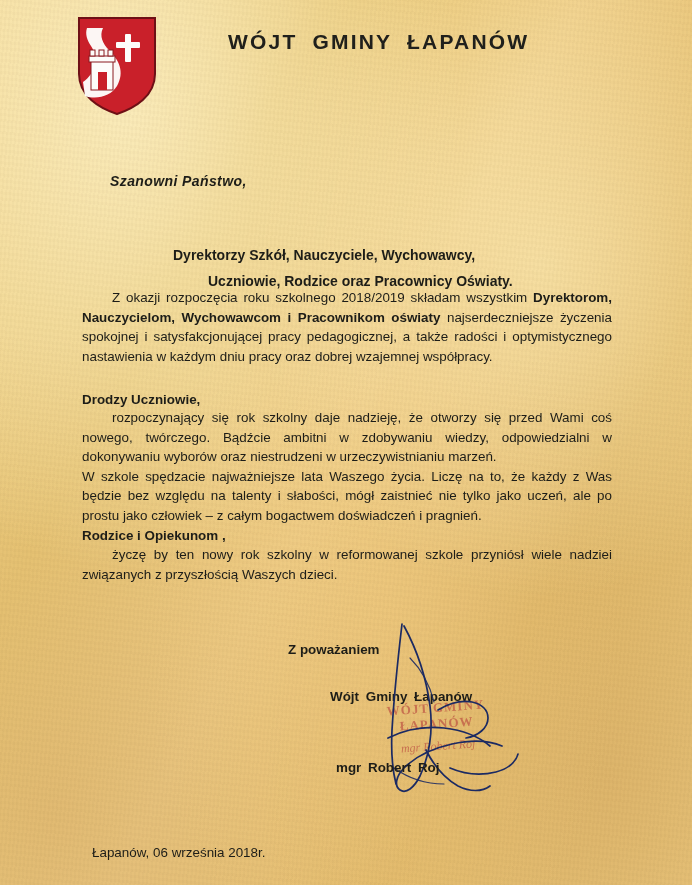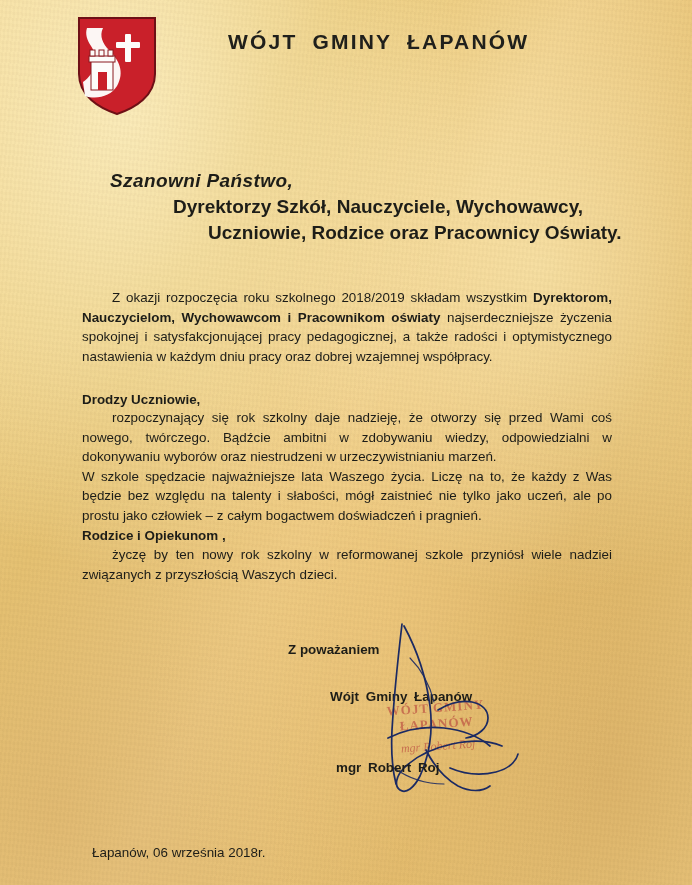--- a/index.html
+++ b/index.html
@@ -77,27 +77,27 @@
     text-align: justify;
   }
   .bold { font-weight: bold; }
   .ind { text-indent: 30px; }
 
   #salut {
     position: absolute;
     left: 110px;
     top: 168px;
     width: 520px;
-    font-size: 19px;
+    font-size: 14px;
     font-weight: bold;
     line-height: 26px;
     color: #1d1d18;
   }
   #salut .l1 { font-style: italic; letter-spacing: .4px; }
-  #salut .l2 { margin-left: 63px; }
+  #salut .l2 { margin-left: 63px; margin-top: 48px; }
   #salut .l3 { margin-left: 98px; }
 
   #p1 {
     left: 82px;
     top: 288px;
     width: 530px;
   }
   #h2 {
     left: 82px;
     top: 390px;

